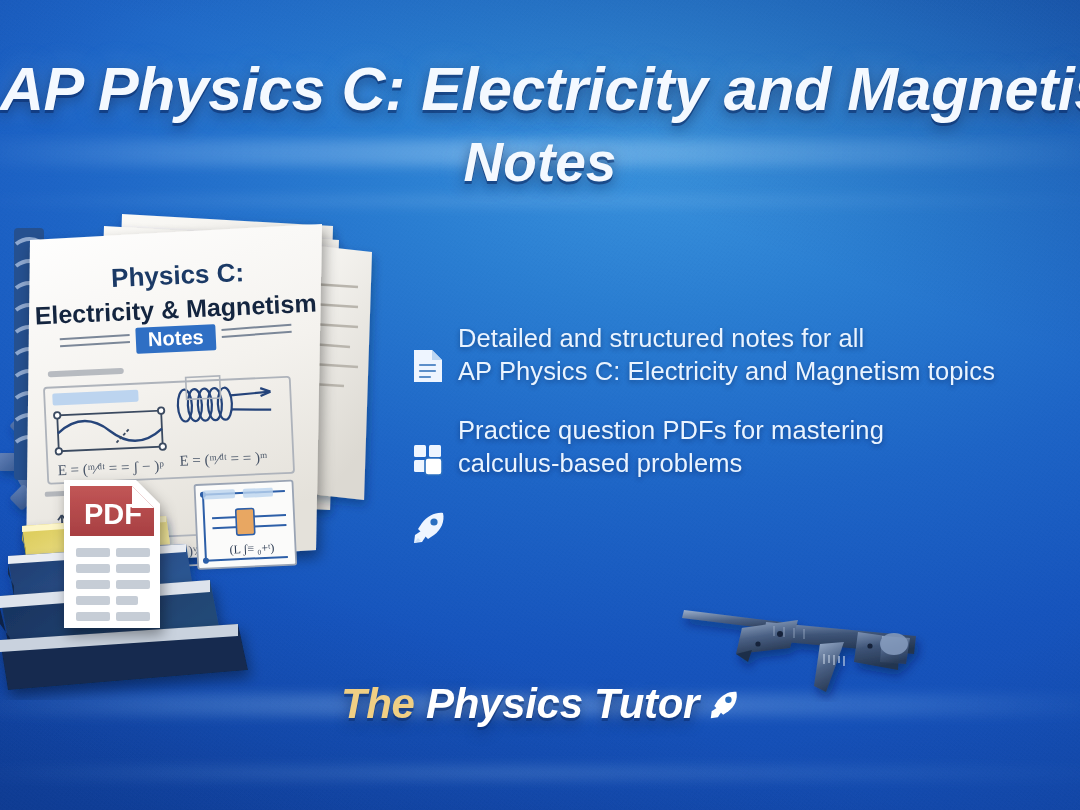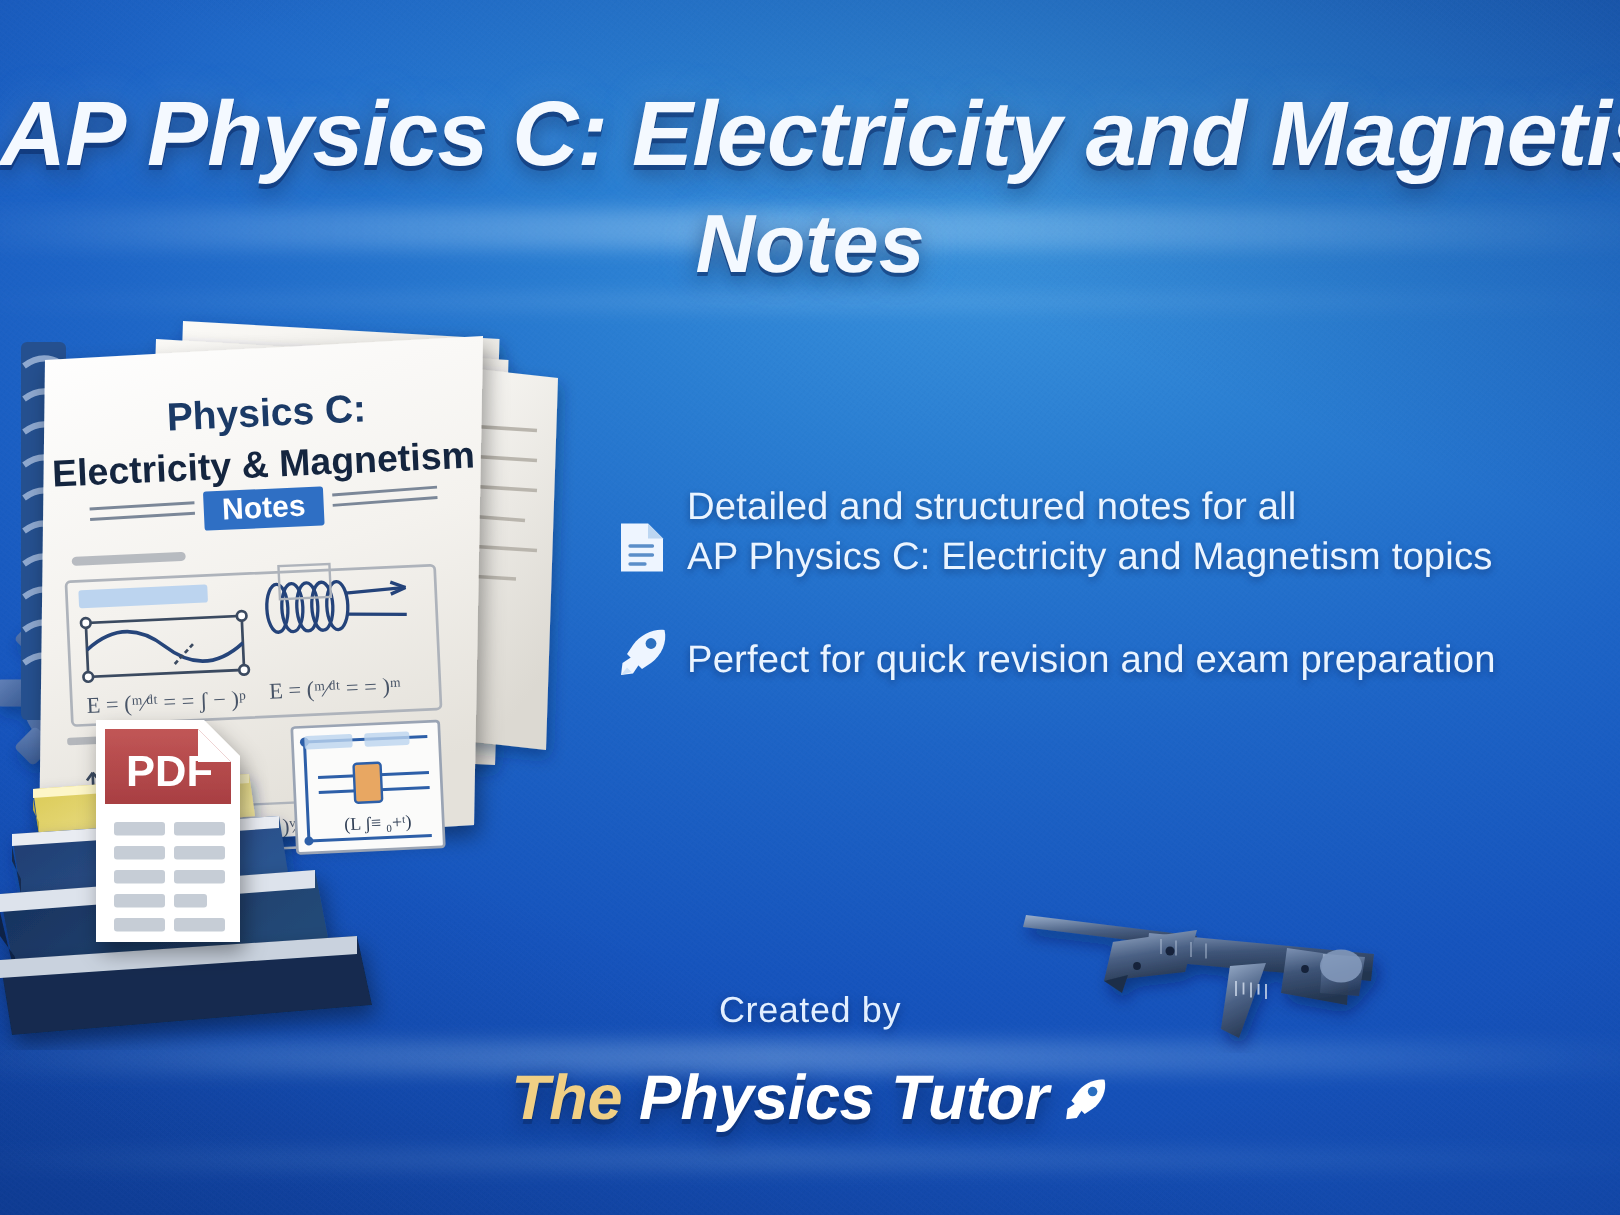--- a/index.html
+++ b/index.html
@@ -425,38 +425,48 @@
             <path d="M8 17 H23"></path>
               <path d="M8 23 H23"></path>
               <path d="M8 29 H18"></path>
           </g>
         </svg>
       </div>
       <div class="feat-text">Detailed and structured notes for all
 AP Physics C: Electricity and Magnetism topics</div>
     </div>
 
+    <div class="feature">
+      <div class="feat-icon">
+        <svg width="32" height="34" viewBox="0 0 32 34" xmlns="http://www.w3.org/2000/svg">
+          <rect x="2" y="2" width="12" height="12" rx="1.5" fill="#eef5ff"></rect>
+          <rect x="17" y="2" width="12" height="12" rx="1.5" fill="#eef5ff"></rect>
+          <rect x="2" y="17" width="12" height="12" rx="1.5" fill="#eef5ff"></rect>
+          <rect x="13" y="15" width="17" height="17" rx="3" fill="#ffffff" stroke="#2a6fc0" stroke-width="1.6"></rect>
+        </svg>
+      </div>
+      <div class="feat-text">Practice question PDFs for mastering
+calculus-based problems</div>
+    </div>
 
     <div class="feature">
       <div class="feat-icon">
         <svg width="34" height="34" viewBox="0 0 34 34" xmlns="http://www.w3.org/2000/svg">
           <g fill="#eef5ff">
             <path d="M31 2 C24 1 15 5 10 12 L6 18 L16 28 L22 24 C29 19 33 10 31 2 Z"></path>
             <path d="M9 20 L3 24 L2 32 L10 31 L14 25 Z"></path>
           </g>
           <circle cx="22" cy="11" r="3.6" fill="#2a6fc0"></circle>
           <path d="M2 32 L6 27 L9 30 Z" fill="#cfe2f8"></path>
         </svg>
       </div>
-      <div class="feat-text">Perfect for quick revision and exam preparation</div>
     </div>
   </div>
 
   <div class="footer">
-    <div class="created-by">Created by</div>
     <div class="brand">
       <span class="the">The</span><span> </span><span class="name">Physics Tutor</span><span class="rocket">
         <svg width="30" height="30" viewBox="0 0 34 34" xmlns="http://www.w3.org/2000/svg">
           <g fill="#ffffff">
             <path d="M31 2 C24 1 15 5 10 12 L6 18 L16 28 L22 24 C29 19 33 10 31 2 Z"></path>
             <path d="M9 20 L3 24 L2 32 L10 31 L14 25 Z"></path>
           </g>
           <circle cx="22" cy="11" r="3.6" fill="#2a6fc0"></circle>
         </svg>
       </span>

